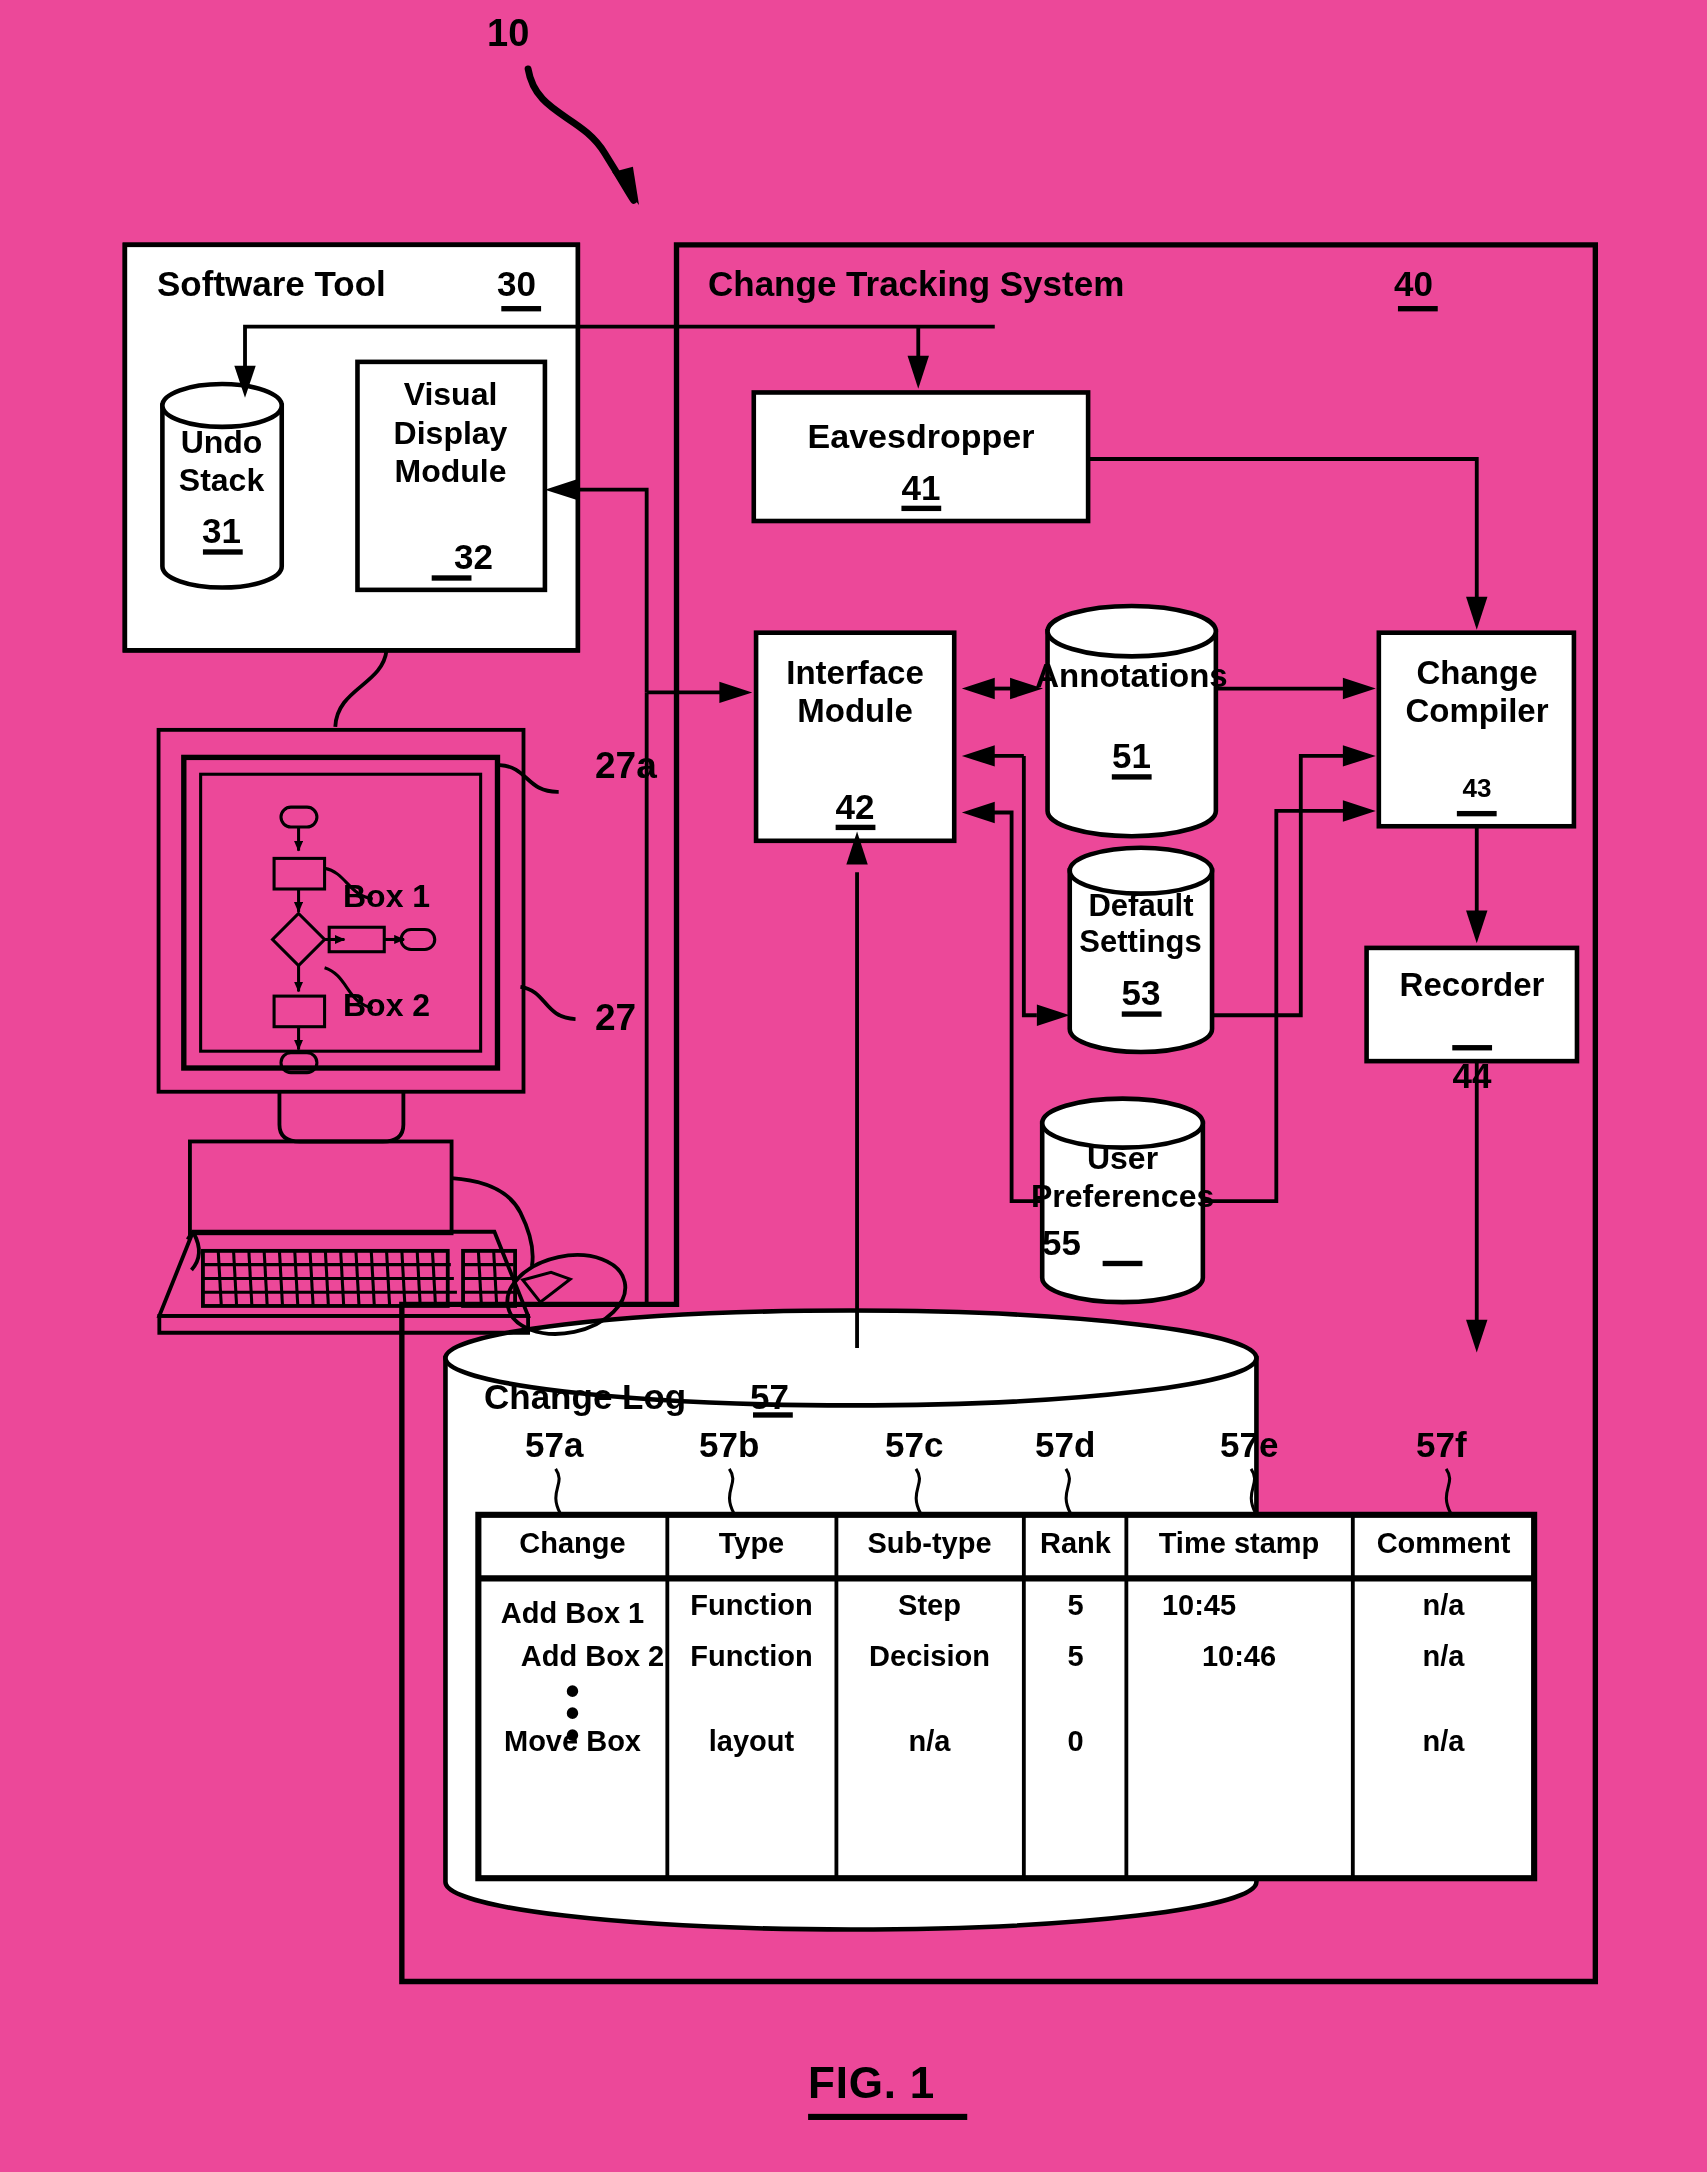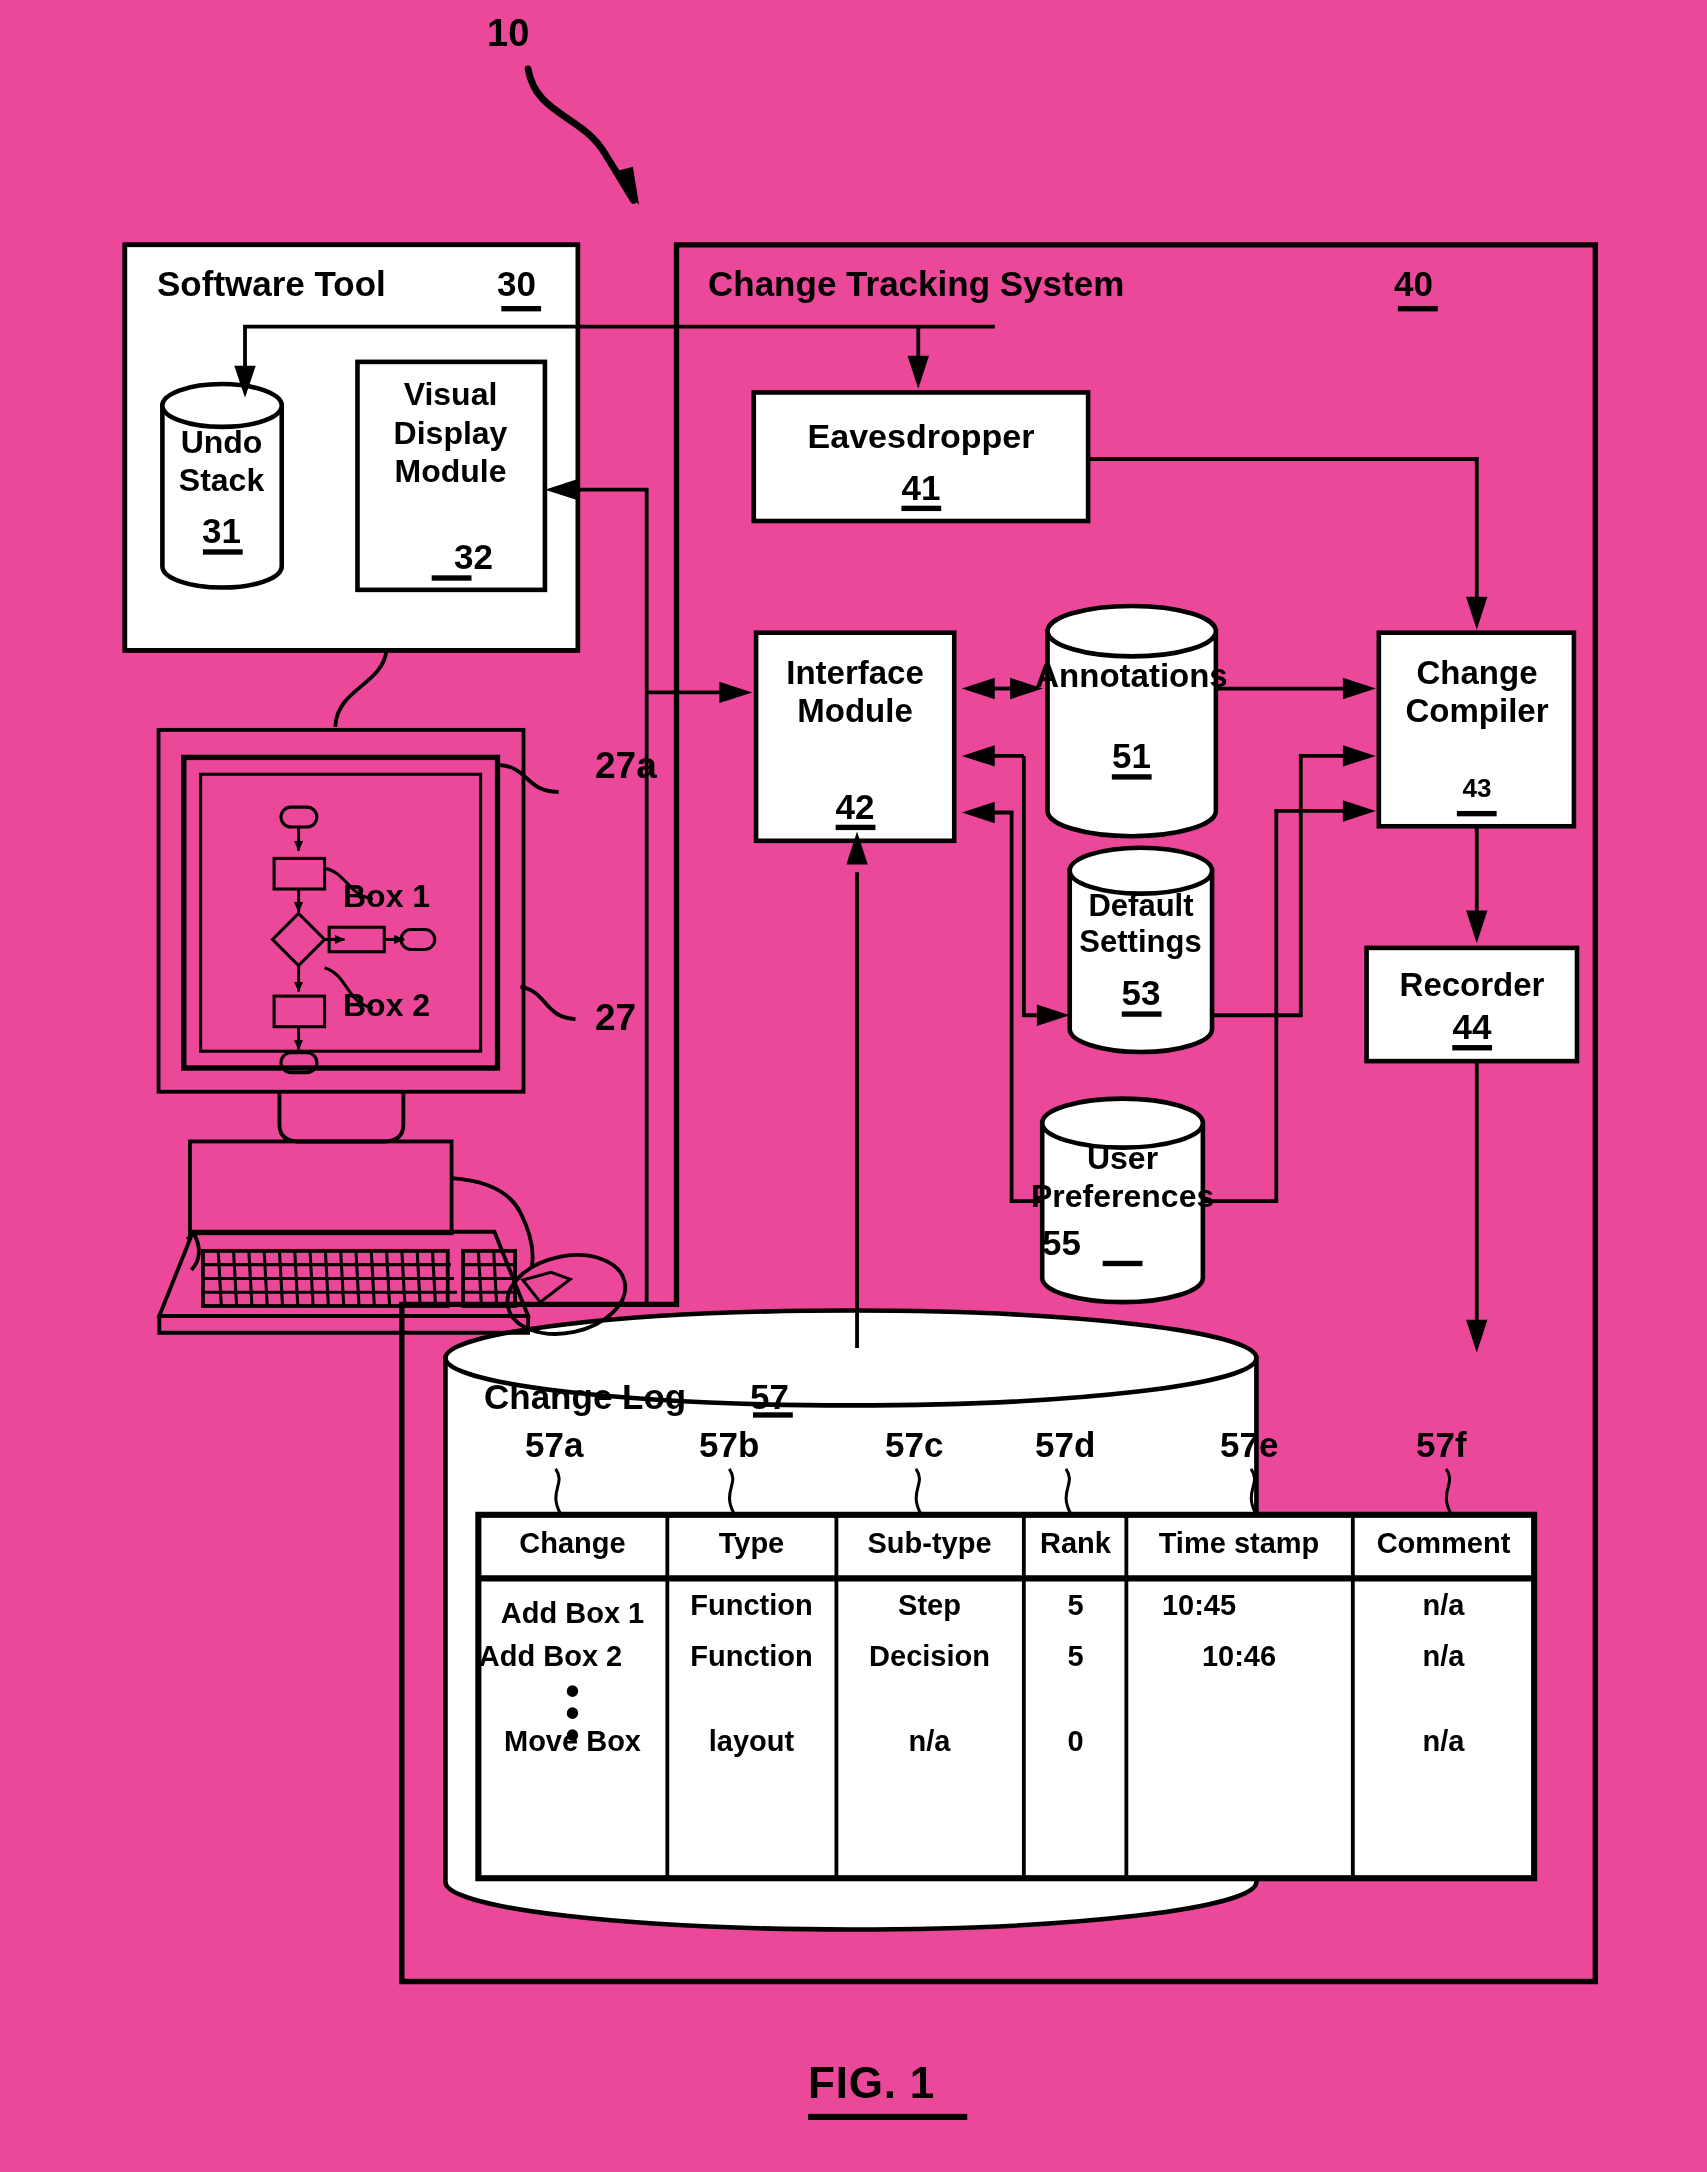--- a/index.html
+++ b/index.html
@@ -342,21 +342,21 @@
 
   <div style="position:absolute;left:1370px;top:654px;width:214px;text-align:center;font-size:33px;font-weight:bold;">Change</div>
   <div style="position:absolute;left:1370px;top:692px;width:214px;text-align:center;font-size:33px;font-weight:bold;">Compiler</div>
   <div style="position:absolute;left:1370px;top:773px;width:214px;text-align:center;font-size:26px;font-weight:bold;">43</div>
 
   <div style="position:absolute;left:1060px;top:888px;width:162px;text-align:center;font-size:31px;font-weight:bold;">Default</div>
   <div style="position:absolute;left:1054px;top:924px;width:173px;text-align:center;font-size:31px;font-weight:bold;">Settings</div>
   <div style="position:absolute;left:1060px;top:973px;width:162px;text-align:center;font-size:35px;font-weight:bold;">53</div>
 
   <div style="position:absolute;left:1367px;top:966px;width:210px;text-align:center;font-size:33px;font-weight:bold;">Recorder</div>
-  <div style="position:absolute;left:1367px;top:1007px;width:210px;text-align:center;font-size:35px;font-weight:bold;">44</div>
+  <div style="position:absolute;left:1367px;top:1056px;width:210px;text-align:center;font-size:35px;font-weight:bold;">44</div>
 
   <div style="position:absolute;left:1042px;top:1140px;width:161px;text-align:center;font-size:32px;font-weight:bold;">User</div>
   <div style="position:absolute;left:1031px;top:1178px;width:182px;text-align:center;font-size:32px;font-weight:bold;">Preferences</div>
   <div style="position:absolute;left:1042px;top:1223px;width:161px;font-size:35px;font-weight:bold;">55</div>
 
   <div style="position:absolute;left:595px;top:745px;font-size:37px;font-weight:bold;">27a</div>
   <div style="position:absolute;left:595px;top:997px;font-size:37px;font-weight:bold;">27</div>
 
   <div style="position:absolute;left:343px;top:878px;font-size:32px;font-weight:bold;">Box 1</div>
   <div style="position:absolute;left:343px;top:987px;font-size:32px;font-weight:bold;">Box 2</div>
@@ -379,21 +379,21 @@
       <div style="position: absolute; left: 836px; top: 1527px; width: 187px; text-align: center; font-size: 29px; font-weight: bold;">Sub-type</div>
       <div style="position: absolute; left: 1024px; top: 1527px; width: 103px; text-align: center; font-size: 29px; font-weight: bold;">Rank</div>
       <div style="position: absolute; left: 1126px; top: 1527px; width: 226px; text-align: center; font-size: 29px; font-weight: bold;">Time stamp</div>
       <div style="position: absolute; left: 1353px; top: 1527px; width: 181px; text-align: center; font-size: 29px; font-weight: bold;">Comment</div>
       <div style="position: absolute; left: 478px; top: 1589px; width: 189px; text-align: center; font-size: 29px; font-weight: bold; margin-top: 8px;">Add Box 1</div>
       <div style="position: absolute; left: 667px; top: 1589px; width: 169px; text-align: center; font-size: 29px; font-weight: bold;">Function</div>
       <div style="position: absolute; left: 836px; top: 1589px; width: 187px; text-align: center; font-size: 29px; font-weight: bold;">Step</div>
       <div style="position: absolute; left: 1024px; top: 1589px; width: 103px; text-align: center; font-size: 29px; font-weight: bold;">5</div>
       <div style="position: absolute; left: 1086px; top: 1589px; width: 226px; text-align: center; font-size: 29px; font-weight: bold;">10:45</div>
       <div style="position: absolute; left: 1353px; top: 1589px; width: 181px; text-align: center; font-size: 29px; font-weight: bold;">n/a</div>
-      <div style="position: absolute; left: 456px; top: 1640px; width: 189px; text-align: center; font-size: 29px; font-weight: bold;">Add Box 2</div>
+      <div style="position: absolute; left: 498px; top: 1640px; width: 189px; text-align: center; font-size: 29px; font-weight: bold;">Add Box 2</div>
       <div style="position: absolute; left: 667px; top: 1640px; width: 169px; text-align: center; font-size: 29px; font-weight: bold;">Function</div>
       <div style="position: absolute; left: 836px; top: 1640px; width: 187px; text-align: center; font-size: 29px; font-weight: bold;">Decision</div>
       <div style="position: absolute; left: 1024px; top: 1640px; width: 103px; text-align: center; font-size: 29px; font-weight: bold;">5</div>
       <div style="position: absolute; left: 1126px; top: 1640px; width: 226px; text-align: center; font-size: 29px; font-weight: bold;">10:46</div>
       <div style="position: absolute; left: 1353px; top: 1640px; width: 181px; text-align: center; font-size: 29px; font-weight: bold;">n/a</div>
       <div style="position: absolute; left: 478px; top: 1725px; width: 189px; text-align: center; font-size: 29px; font-weight: bold;">Move Box</div>
       <div style="position: absolute; left: 667px; top: 1725px; width: 169px; text-align: center; font-size: 29px; font-weight: bold;">layout</div>
       <div style="position: absolute; left: 836px; top: 1725px; width: 187px; text-align: center; font-size: 29px; font-weight: bold;">n/a</div>
       <div style="position: absolute; left: 1024px; top: 1725px; width: 103px; text-align: center; font-size: 29px; font-weight: bold;">0</div>
       <div style="position: absolute; left: 1353px; top: 1725px; width: 181px; text-align: center; font-size: 29px; font-weight: bold;">n/a</div>

